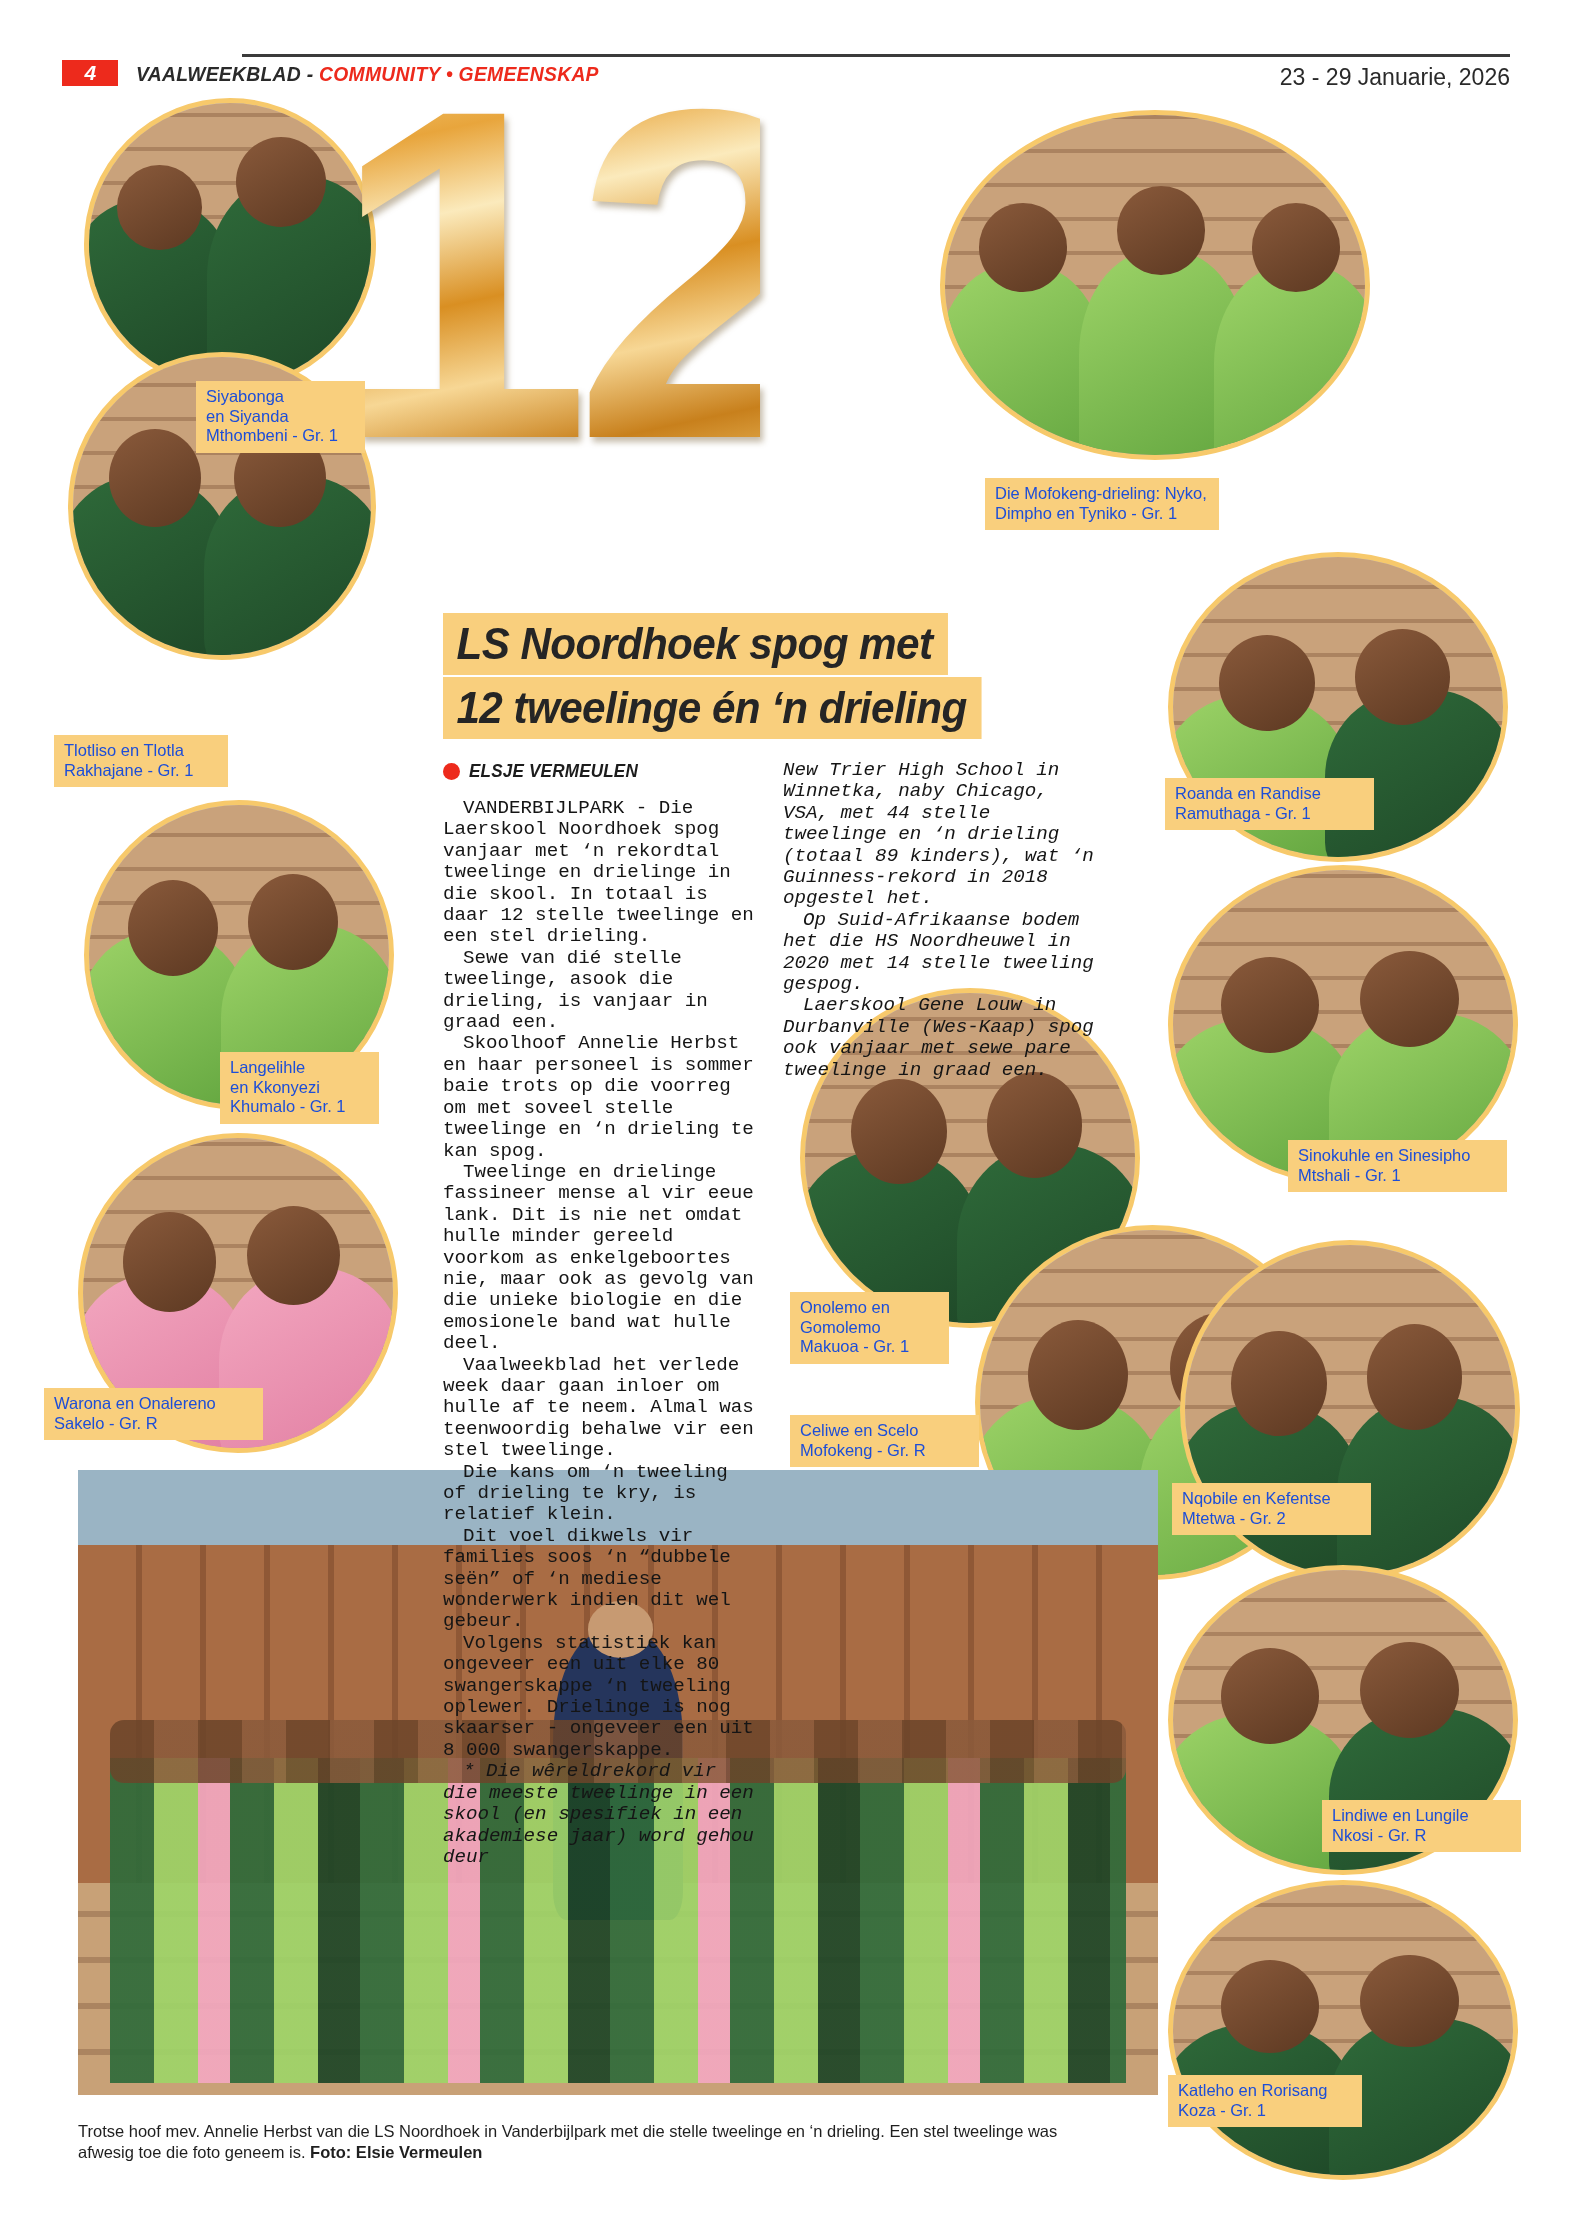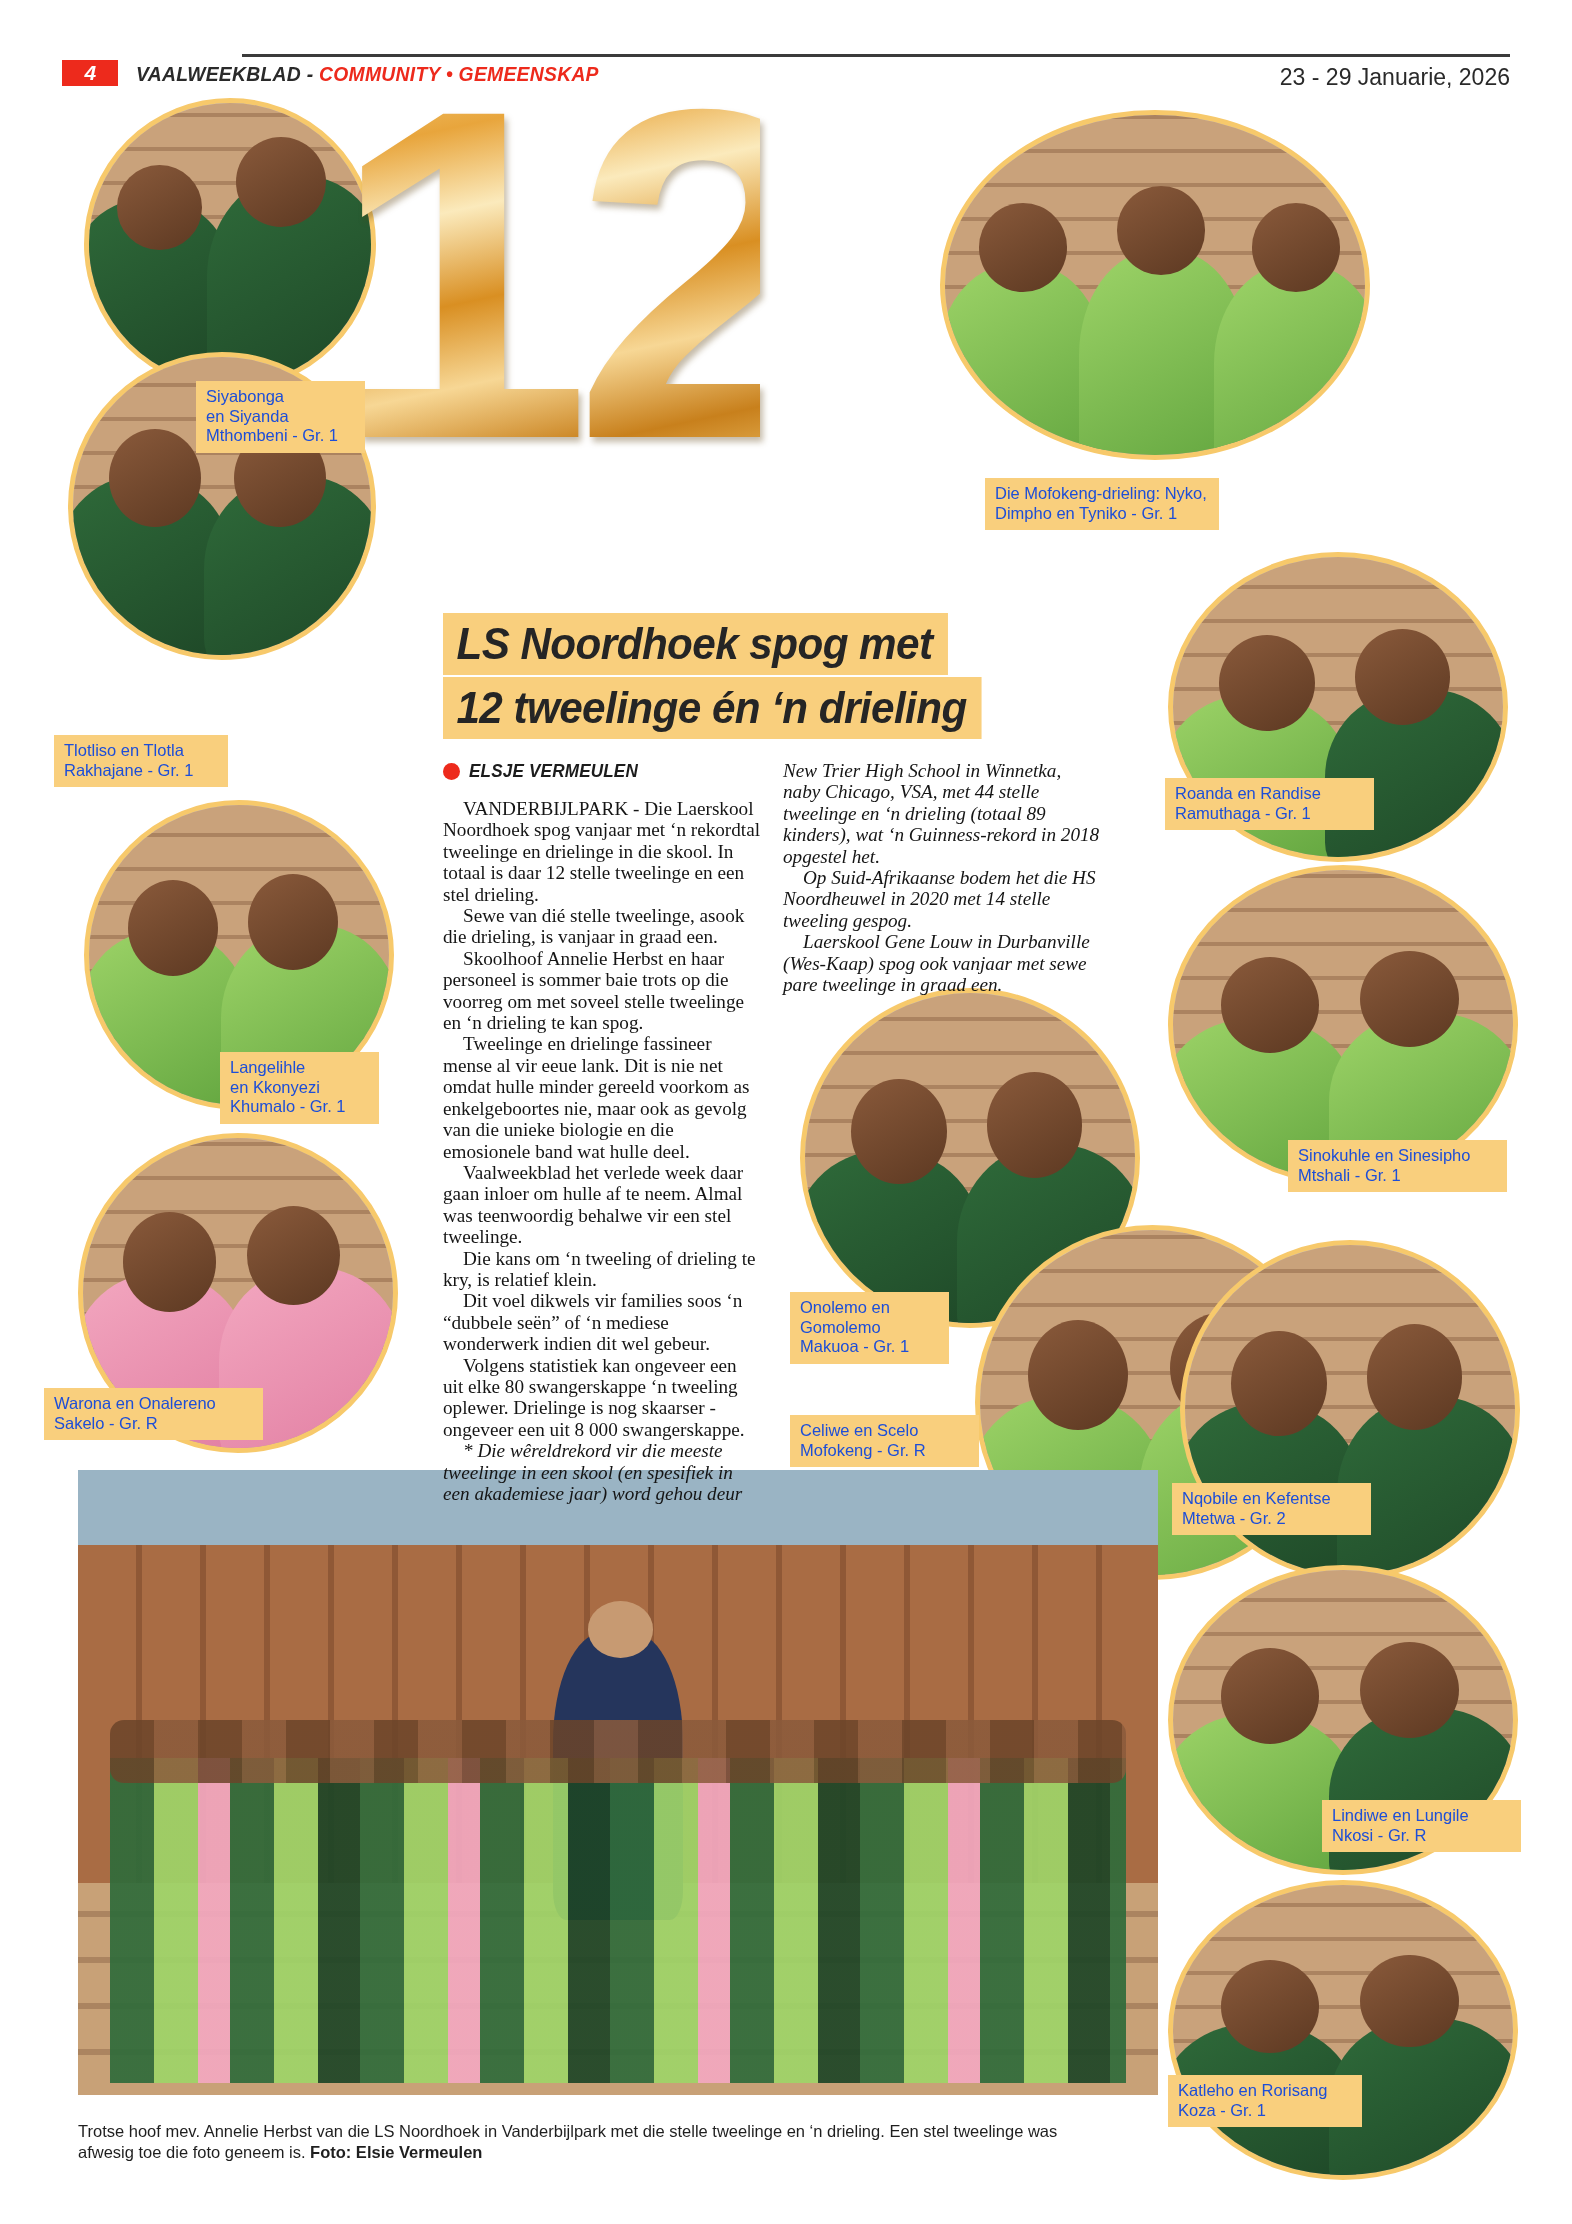--- a/index.html
+++ b/index.html
@@ -52,21 +52,21 @@
            transform:scaleX(.96);transform-origin:left center;}
   .hl-line + .hl-line{margin-top:2px;}
 
   
   .byline{position:absolute;left:443px;top:760px;z-index:45;display:flex;align-items:center;gap:9px;}
   .byline .dot{width:17px;height:17px;border-radius:50%;background:#ed2a1c;display:inline-block;}
   .byline .nm{font-size:19px;font-weight:bold;font-style:italic;color:#1c1c1c;letter-spacing:.2px;
               transform:scaleX(.9);transform-origin:left center;}
 
   
-  .col{position:absolute;font-family:Liberation Serif, serif;color:#151515;
+  .col{position:absolute;font-family:Liberation Mono, monospace;color:#151515;
        font-size:19.2px;line-height:21.4px;text-align:left;z-index:44;}
   .col p{margin:0;text-indent:20px;}
   .col p.noind{text-indent:0;}
   .col1{left:443px;top:798px;width:318px;}
   .col2{left:783px;top:760px;width:318px;font-style:italic;}
   .ital{font-style:italic;}
 
   
   .botcap{position:absolute;left:78px;top:2121px;width:1030px;
           font-size:16.5px;line-height:21px;color:#1f1f1f;}

